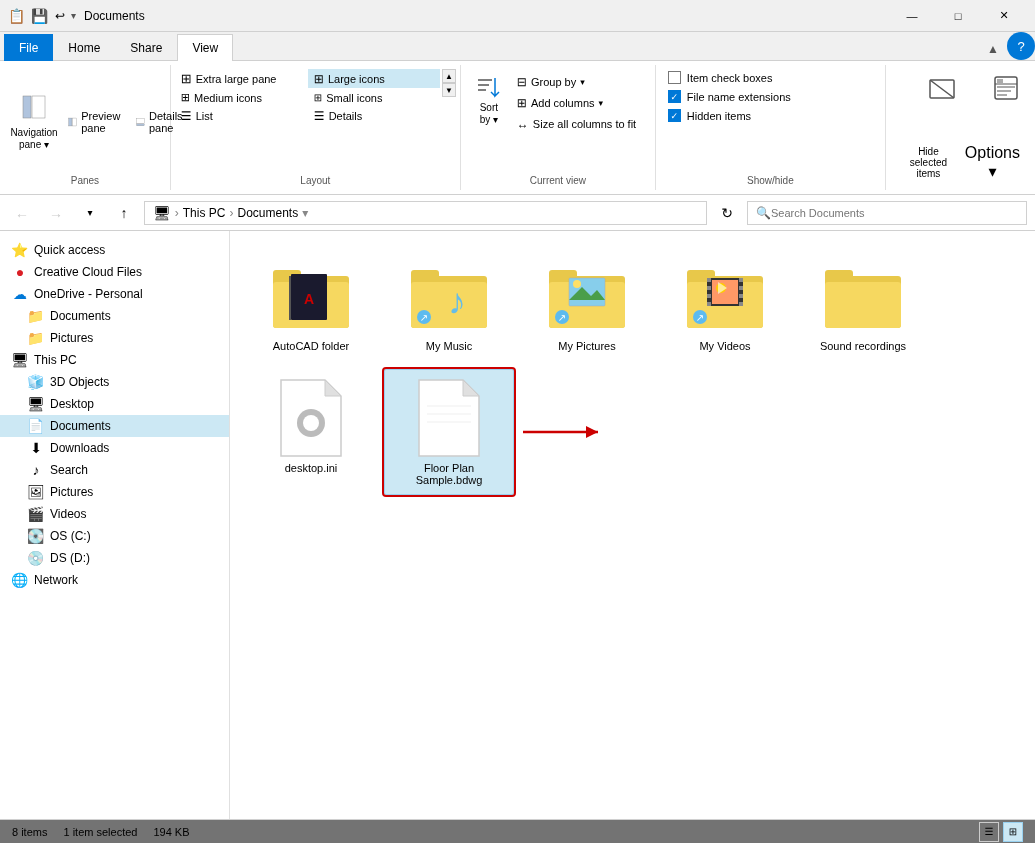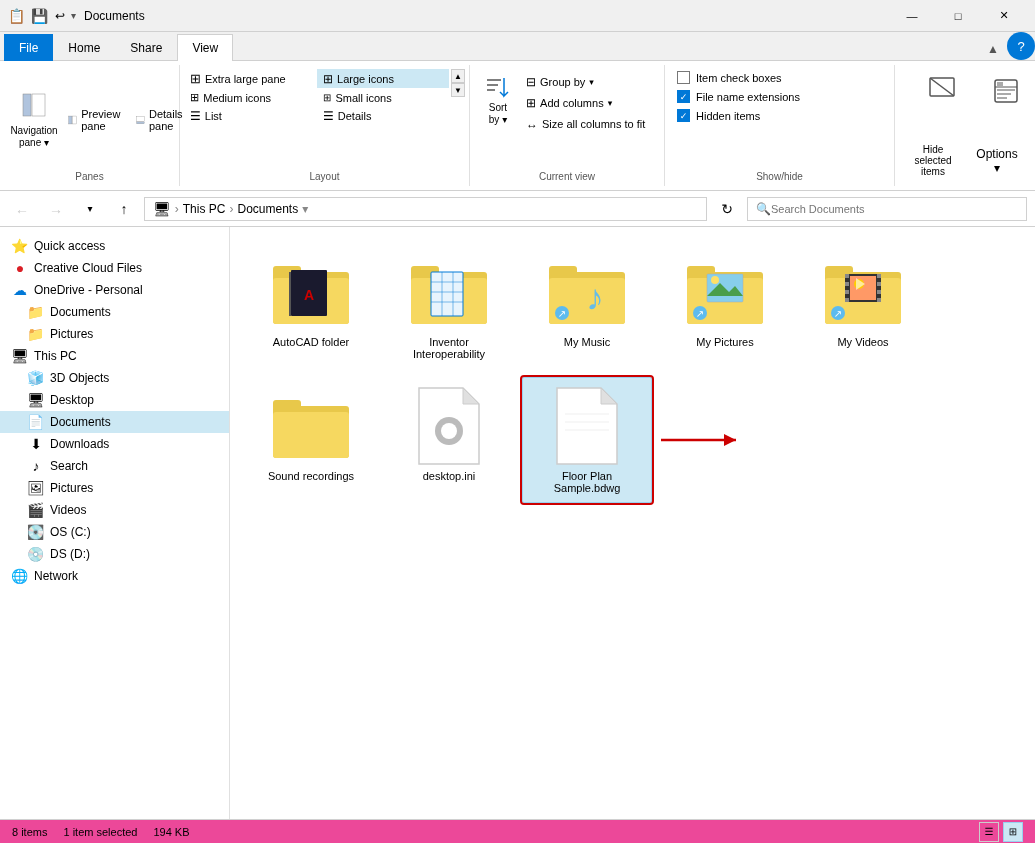--- a/index.html
+++ b/index.html
@@ -80,21 +80,21 @@
 
     
     .file-area { flex: 1; background: white; padding: 16px; overflow-y: auto; display: flex; flex-direction: column; }
     .file-grid { display: flex; flex-wrap: wrap; gap: 8px; align-content: flex-start; }
     .file-item { display: flex; flex-direction: column; align-items: center; width: 130px; padding: 8px; cursor: pointer; border: 1px solid transparent; border-radius: 2px; }
     .file-item.selected { background: #cce8f4; border-color: #99d1f0; outline: 2px solid #cc0000; }
     .file-icon { width: 80px; height: 80px; display: flex; align-items: center; justify-content: center; position: relative; }
     .file-name { font-size: 11px; text-align: center; margin-top: 4px; word-break: break-word; max-width: 120px; }
 
     
-    .status-bar { height: 24px; background: #ec4899; border-top: 1px solid #d0d0d0; display: flex; align-items: center; padding: 0 12px; font-size: 11px; gap: 16px; }
+    .status-bar { height: 24px; background: #737373; border-top: 1px solid #d0d0d0; display: flex; align-items: center; padding: 0 12px; font-size: 11px; gap: 16px; }
     .status-right { margin-left: auto; display: flex; gap: 4px; }
     .view-toggle { width: 20px; height: 20px; display: flex; align-items: center; justify-content: center; cursor: pointer; border: 1px solid #ccc; font-size: 10px; }
     .view-toggle.active { background: #cce8f4; border-color: #99d1f0; }
 
     
     .ribbon-collapse { margin-left: auto; padding: 4px; cursor: pointer; display: flex; align-items: center; }
   </style>
 </head>
 <body>
 
@@ -265,21 +265,21 @@
       <div class="icon">
         <svg width="28" height="28" viewBox="0 0 28 28">
           <rect x="3" y="3" width="22" height="22" fill="none" stroke="#555" stroke-width="1.5" rx="2"></rect>
           <line x1="3" y1="10" x2="25" y2="10" stroke="#555" stroke-width="1"></line>
           <rect x="5" y="5" width="6" height="4" fill="#aaa"></rect>
           <rect x="5" y="12" width="18" height="2" fill="#aaa"></rect>
           <rect x="5" y="16" width="14" height="2" fill="#aaa"></rect>
           <rect x="5" y="20" width="10" height="2" fill="#aaa"></rect>
         </svg>
       </div>
-      <div style="font-size:12px; text-align:center;">Options ▾</div>
+      <div style="font-size:16px; text-align:center;">Options ▾</div>
     </div>
   </div>
 </div>
 
 <div class="address-bar">
   <div class="nav-btn disabled">←</div>
   <div class="nav-btn disabled">→</div>
   <div class="nav-btn" style="font-size:10px;">▾</div>
   <div class="nav-btn">↑</div>
   <div class="breadcrumb">
@@ -380,37 +380,20 @@
             <rect x="2" y="20" width="76" height="46" rx="3" fill="#f6d860"></rect>
 
             <rect x="20" y="12" width="36" height="46" rx="1" fill="#1a1a2e"></rect>
             <text x="38" y="42" text-anchor="middle" fill="#cc0000" font-size="14" font-weight="bold">A</text>
             <rect x="18" y="14" width="2" height="44" fill="#555"></rect>
           </svg>
         </div>
         <span class="file-name">AutoCAD folder</span>
       </div>
 
-      <div class="file-item">
-        <div class="file-icon">
-          <svg width="80" height="68" viewBox="0 0 80 68">
-            <rect x="2" y="14" width="76" height="52" rx="3" fill="#e8c84a"></rect>
-            <rect x="2" y="8" width="28" height="10" rx="3" fill="#e8c84a"></rect>
-            <rect x="2" y="20" width="76" height="46" rx="3" fill="#f6d860"></rect>
-
-            <rect x="22" y="14" width="32" height="44" rx="1" fill="#e8f4fd" stroke="#0078d7" stroke-width="1"></rect>
-            <line x1="22" y1="24" x2="54" y2="24" stroke="#0078d7" stroke-width="0.5"></line>
-            <line x1="22" y1="34" x2="54" y2="34" stroke="#0078d7" stroke-width="0.5"></line>
-            <line x1="22" y1="44" x2="54" y2="44" stroke="#0078d7" stroke-width="0.5"></line>
-            <line x1="33" y1="14" x2="33" y2="58" stroke="#0078d7" stroke-width="0.5"></line>
-            <line x1="44" y1="14" x2="44" y2="58" stroke="#0078d7" stroke-width="0.5"></line>
-          </svg>
-        </div>
-        <span class="file-name">Inventor Interoperability</span>
-      </div>
 
       <div class="file-item">
         <div class="file-icon">
           <svg width="80" height="68" viewBox="0 0 80 68">
             <rect x="2" y="14" width="76" height="52" rx="3" fill="#e8c84a"></rect>
             <rect x="2" y="8" width="28" height="10" rx="3" fill="#e8c84a"></rect>
             <rect x="2" y="20" width="76" height="46" rx="3" fill="#f6d860"></rect>
 
             <text x="48" y="52" text-anchor="middle" fill="#4db8ff" font-size="36" opacity="0.85">♪</text>
 

